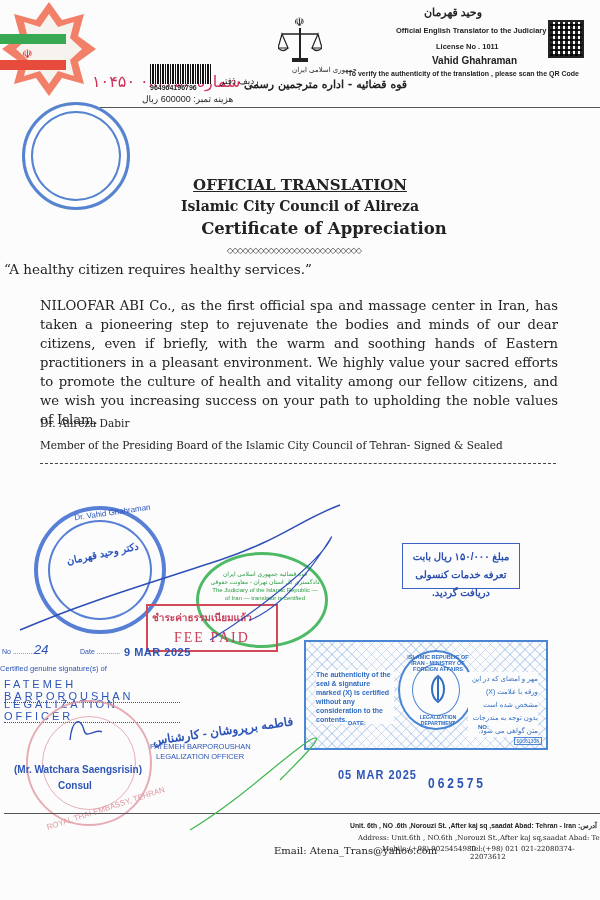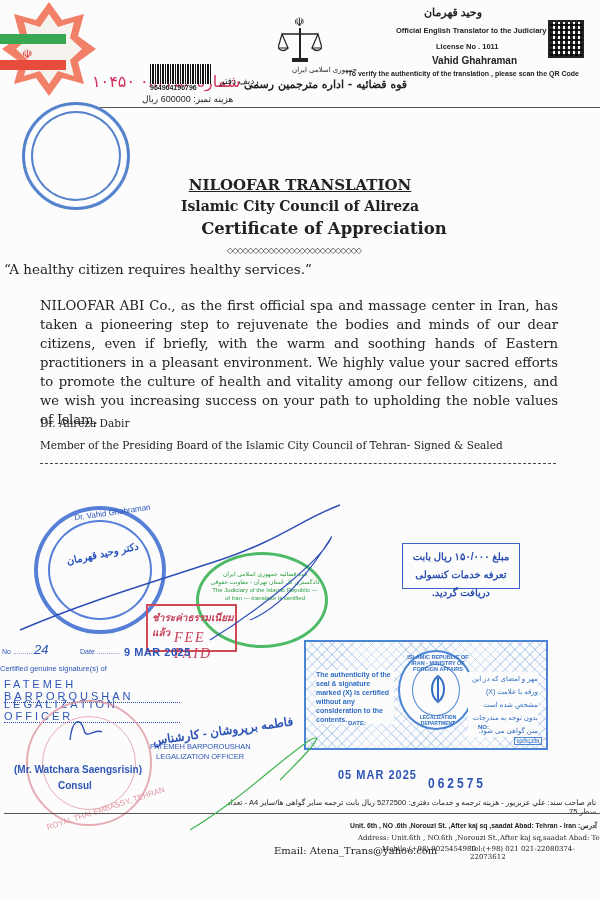--- a/index.html
+++ b/index.html
@@ -59,21 +59,21 @@
   .stamp-vahid { left: 34px; top: 506px; width: 132px; height: 128px; border-radius: 50%;
       border: 4px solid #3c6ad0; opacity: .85; }
   .stamp-vahid .ring { position:absolute; inset:10px; border-radius:50%; border: 2px solid #3c6ad0; }
   .vahid-fa { left: 66px; top: 548px; font-size: 10px; color: #2a55c0; font-weight:bold; direction: rtl; transform: rotate(-12deg); }
   .vahid-en { left: 74px; top: 508px; font-size: 8px; color: #2a55c0; transform: rotate(-8deg); }
 
   .stamp-green { left: 196px; top: 552px; width: 132px; height: 96px; border-radius: 50%;
       border: 3px solid #2fae4a; opacity: .85; }
   .green-txt { left: 210px; top: 570px; width: 110px; font-size: 6px; color: #2b9d43; text-align: center; line-height: 8px; direction: rtl; }
 
-  .feepaid { left: 146px; top: 604px; width: 91px; height: 48px; border: 2px solid #d14a58; color: #c9405a; font-style: italic; }
+  .feepaid { left: 146px; top: 604px; width: 132px; height: 48px; border: 2px solid #d14a58; color: #c9405a; }
   .feepaid .thai { position:absolute; left:4px; top:4px; font-size:10px; font-weight:bold; }
   .feepaid .fp { position:absolute; left:26px; top:24px; font-size:14px; letter-spacing:2px; font-family:"Liberation Serif", serif; }
 
   .fee-box { left: 402px; top: 543px; width: 118px; height: 46px; border: 1.5px solid #3a63c5; color: #2a4fb0;
       font-size: 10px; font-weight: bold; direction: rtl; text-align: center; line-height: 18px; padding-top: 4px; }
 
   .no-line { left: 2px; top: 648px; font-size: 7px; color: #2d55b8; }
   .no-val { left: 34px; top: 642px; font-size: 13px; color: #2d55b8; font-style: italic; }
   .date-label { left: 80px; top: 648px; font-size: 7px; color: #2d55b8; }
   .date-val { left: 124px; top: 646px; font-size: 11px; color: #2d55b8; font-weight: bold; letter-spacing: .5px; }
@@ -156,21 +156,21 @@
   <div class="abs tr-role sans">Official English Translator to the Judiciary</div>
   <div class="abs tr-lic sans">License No . 1011</div>
   <div class="abs tr-name sans">Vahid Ghahraman</div>
   <div class="abs tr-verify sans">To verify the authenticity of the translation , please scan the QR Code</div>
   <div class="abs qr"></div>
 
   <div class="abs hr-top"></div>
 
   <div class="abs stamp-round1"></div>
 
-  <div class="abs t1 serif">NILOOFAR TRANSLATION</div>
+  <div class="abs t1 serif">OFFICIAL TRANSLATION</div>
   <div class="abs t2 serif">Islamic City Council of Alireza</div>
   <div class="abs t3 serif">Certificate of Appreciation</div>
   <div class="abs diamonds sans">◇◇◇◇◇◇◇◇◇◇◇◇◇◇◇◇◇◇◇◇◇◇◇◇◇◇</div>
   <div class="abs quote serif">“A healthy citizen requires healthy services.”</div>
 
   <div class="abs body-text serif">NILOOFAR ABI Co., as the first official spa and massage center in Iran, has taken a pioneering step to rejuvenate the bodies and minds of our dear citizens, even if briefly, with the warm and soothing hands of Eastern practitioners in a pleasant environment. We highly value your sacred efforts to promote the culture of health and vitality among our fellow citizens, and we wish you increasing success on your path to upholding the noble values of Islam.</div>
   <div class="abs signer serif">Dr. Alireza Dabir</div>
   <div class="abs signer-role serif">Member of the Presiding Board of the Islamic City Council of Tehran- Signed &amp; Sealed</div>
   <div class="abs dashes"></div>
 
@@ -222,21 +222,20 @@
       <div class="lbl2 sans">LEGALIZATION DEPARTMENT</div>
     </div>
     <div class="mfa-fa sans">مهر و امضای که در این ورقه با علامت (X) مشخص شده است بدون توجه به مندرجات متن گواهی می شود.</div>
     <div class="mfa-no sans">NO:</div>
     <div class="mfa-serial sans">00061338</div>
   </div>
 
   <div class="abs date-stamp sans">05 MAR 2025</div>
   <div class="abs num-stamp sans">062575</div>
 
-  <div class="abs owner-line sans">نام صاحب سند: علي عزيزپور - هزینه ترجمه و خدمات دفتری: 5272500 ریال بابت ترجمه سایر گواهی ها/سایز A4 - تعداد سطر 75</div>
   <div class="abs hr-bottom"></div>
   <div class="abs addr-fa sans">آدرس: Unit. 6th , NO .6th ,Norouzi St. ,After kaj sq ,saadat Abad: Tehran - Iran</div>
   <div class="abs addr-en serif">Address: Unit.6th , NO.6th ,Norouzi St.,After kaj sq,saadat Abad: Tehran - Iran</div>
   <div class="abs email serif">Email: Atena_Trans@yahoo.com</div>
   <div class="abs mobile serif">Mobile:(+98) 9025454980</div>
   <div class="abs tel serif">Tel:(+98) 021 021-22080374-22073612</div>
 
   <svg class="overlay" viewBox="0 0 600 900">
     <path d="M20 630 C90 600 160 580 220 560 C280 540 300 520 340 505" stroke="#2f4fb8" stroke-width="1.5" fill="none"></path>
     <path d="M210 640 C260 610 320 560 330 540 C340 520 300 600 250 620" stroke="#2f4fb8" stroke-width="1.2" fill="none"></path>

